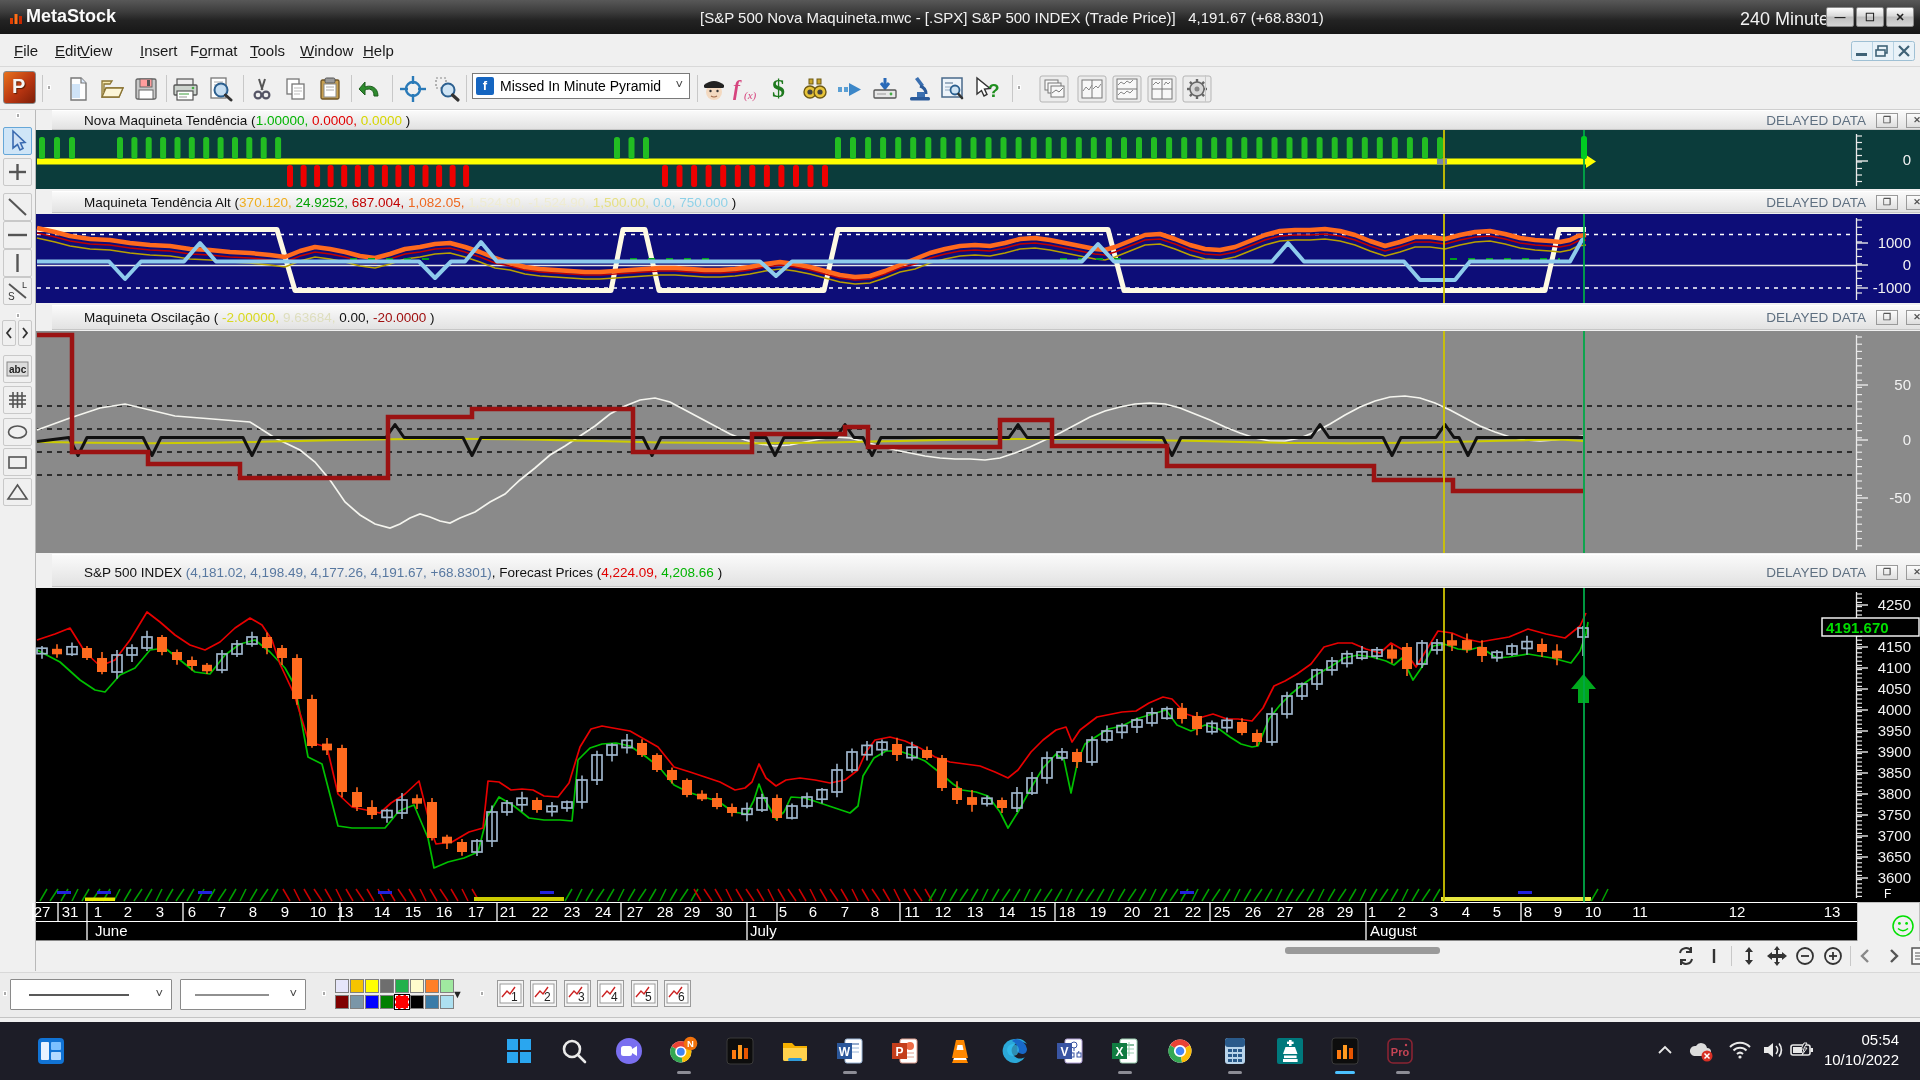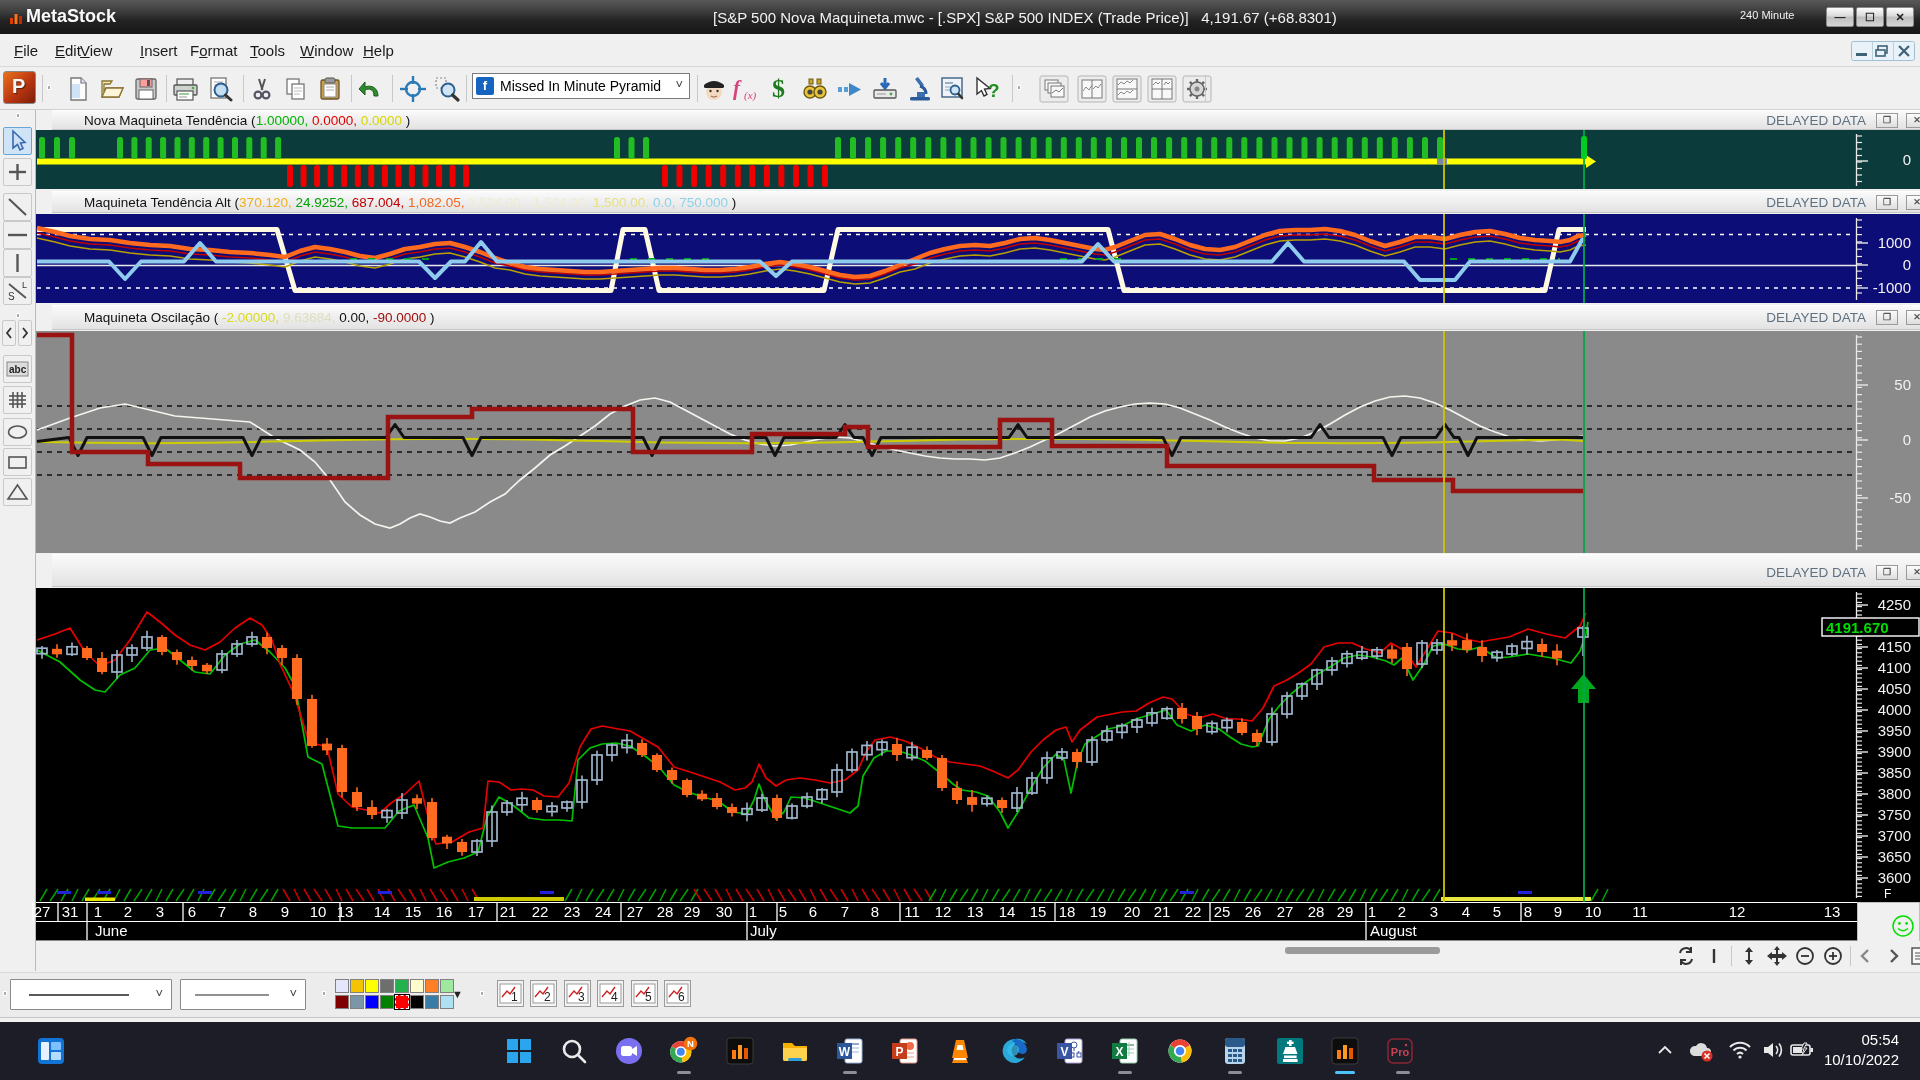--- a/index.html
+++ b/index.html
@@ -1,21 +1,21 @@
 <!DOCTYPE html>
 <html><head><meta charset="utf-8"><title>MetaStock</title>
 <style>
 *{margin:0;padding:0;box-sizing:border-box;}
 html,body{width:1920px;height:1080px;overflow:hidden;background:#f0f0f0;font-family:"Liberation Sans",sans-serif;}
 .abs{position:absolute;}
 #titlebar{position:absolute;left:0;top:0;width:1920px;height:34px;
  background:linear-gradient(#585858 0%,#3c3c3c 35%,#232323 60%,#161616 100%);color:#fff;}
 #titlebar .logo{position:absolute;left:26px;top:6px;font-size:18px;font-weight:bold;letter-spacing:0px;color:#fafafa;}
-#titlebar .title{position:absolute;left:700px;top:9px;font-size:15px;color:#f2f2f2;margin-left:13px;}
-#titlebar .period{position:absolute;left:1740px;top:9px;font-size:11px;color:#f2f2f2;}
+#titlebar .title{position:absolute;left:700px;top:9px;font-size:15px;color:#f2f2f2;}
+#titlebar .period{position:absolute;left:1740px;top:9px;font-size:18px;color:#f2f2f2;}
 .winbtn{position:absolute;top:7px;width:28px;height:20px;background:linear-gradient(#fdfdfd,#d9d9d9 45%,#bfbfbf 50%,#d4d4d4);border:1px solid #8a8a8a;border-radius:2px;color:#222;font-size:11px;text-align:center;line-height:18px;font-weight:bold;}
 #menubar{position:absolute;left:0;top:34px;width:1920px;height:33px;background:#f0f0f0;border-bottom:1px solid #d9d9d9;}
 #menubar span{position:absolute;top:8px;font-size:15px;color:#1a1a1a;}
 #menubar u{text-decoration:underline;}
 #toolbar{position:absolute;left:0;top:67px;width:1920px;height:43px;background:#f0f0f0;border-bottom:1px solid #cfcfcf;}
 .tsep{position:absolute;top:8px;width:1px;height:27px;background:#c8c8c8;}
 .grip{position:absolute;width:4px;height:5px;background:#aaa;box-shadow:0 0 0 1px #fff inset;}
 #combo{position:absolute;left:472px;top:6px;width:218px;height:26px;background:#fff;border:1px solid #7a7a7a;font-size:14px;color:#000;}
 #combo .fic{position:absolute;left:3px;top:3px;width:18px;height:18px;background:#1565c0;border-radius:2px;color:#fff;font-weight:bold;font-size:13px;text-align:center;line-height:18px;}
 #combo .txt{position:absolute;left:27px;top:4px;}
@@ -313,26 +313,27 @@
  <div class="phbtn" style="right:38px">❐</div>
     <div class="phbtn" style="right:8px">✕</div>
 </div>
 <div class="phead" style="top:191px;height:22px;">
  <div class="lt" style="top:3px">Maquineta Tendência Alt (<span style="color:#efae1f">370.120,</span> <span style="color:#00a000">24.9252,</span> <span style="color:#c00000">687.004,</span> <span style="color:#ee6820">1,082.05,</span> <span style="color:#efecd2">1,524.90,</span> <span style="color:#efecd2">-1,524.90,</span> <span style="color:#e6e084">1,500.00,</span> <span style="color:#8fd2e8">0.0,</span> <span style="color:#8fd2e8">750.000</span> )</div>
  <div class="dd" style="top:3px">DELAYED DATA</div>
  <div class="phbtn" style="right:38px;top:3px">❐</div>
     <div class="phbtn" style="right:8px;top:3px">✕</div>
 </div>
 <div class="phead" style="top:305px;height:25px;">
- <div class="lt" style="top:4px">Maquineta Oscilação ( <span style="color:#d9d920">-2.00000,</span> <span style="color:#dedebe">9.63684,</span> <span style="color:#111">0.00,</span> <span style="color:#a01010">-90.0000</span> )</div>
+ <div class="lt" style="top:4px">Maquineta Oscilação ( <span style="color:#d9d920">-2.00000,</span> <span style="color:#dedebe">9.63684,</span> <span style="color:#111">0.00,</span> <span style="color:#a01010">-20.0000</span> )</div>
  <div class="dd" style="top:4px">DELAYED DATA</div>
  <div class="phbtn" style="right:38px;top:4px">❐</div>
     <div class="phbtn" style="right:8px;top:4px">✕</div>
 </div>
 <div class="phead" style="top:554px;height:33px;">
+ <div class="lt" style="top:10px">S&amp;P 500 INDEX <span style="color:#5878a0">(4,181.02, 4,198.49, 4,177.26, 4,191.67, +68.8301)</span>, Forecast Prices (<span style="color:#e00000">4,224.09,</span> <span style="color:#00b400">4,208.66</span> )</div>
  <div class="dd" style="top:10px">DELAYED DATA</div>
  <div class="phbtn" style="right:38px;top:10px">❐</div>
     <div class="phbtn" style="right:8px;top:10px">✕</div>
 </div>
 
 <svg width="1920" height="1080" viewBox="0 0 1920 1080" style="position:absolute;left:0;top:0;" text-rendering="optimizeLegibility">
     <rect x="36" y="130" width="1884" height="59" fill="#0b3c3b"></rect>
 <rect x="37" y="158.5" width="1549" height="6" fill="#ffff00"></rect>
 <polygon points="1586,155 1596,161.5 1586,168" fill="#ffff00"></polygon>
 <rect x="1437" y="158.5" width="10" height="6" fill="#7b87a8"></rect>

